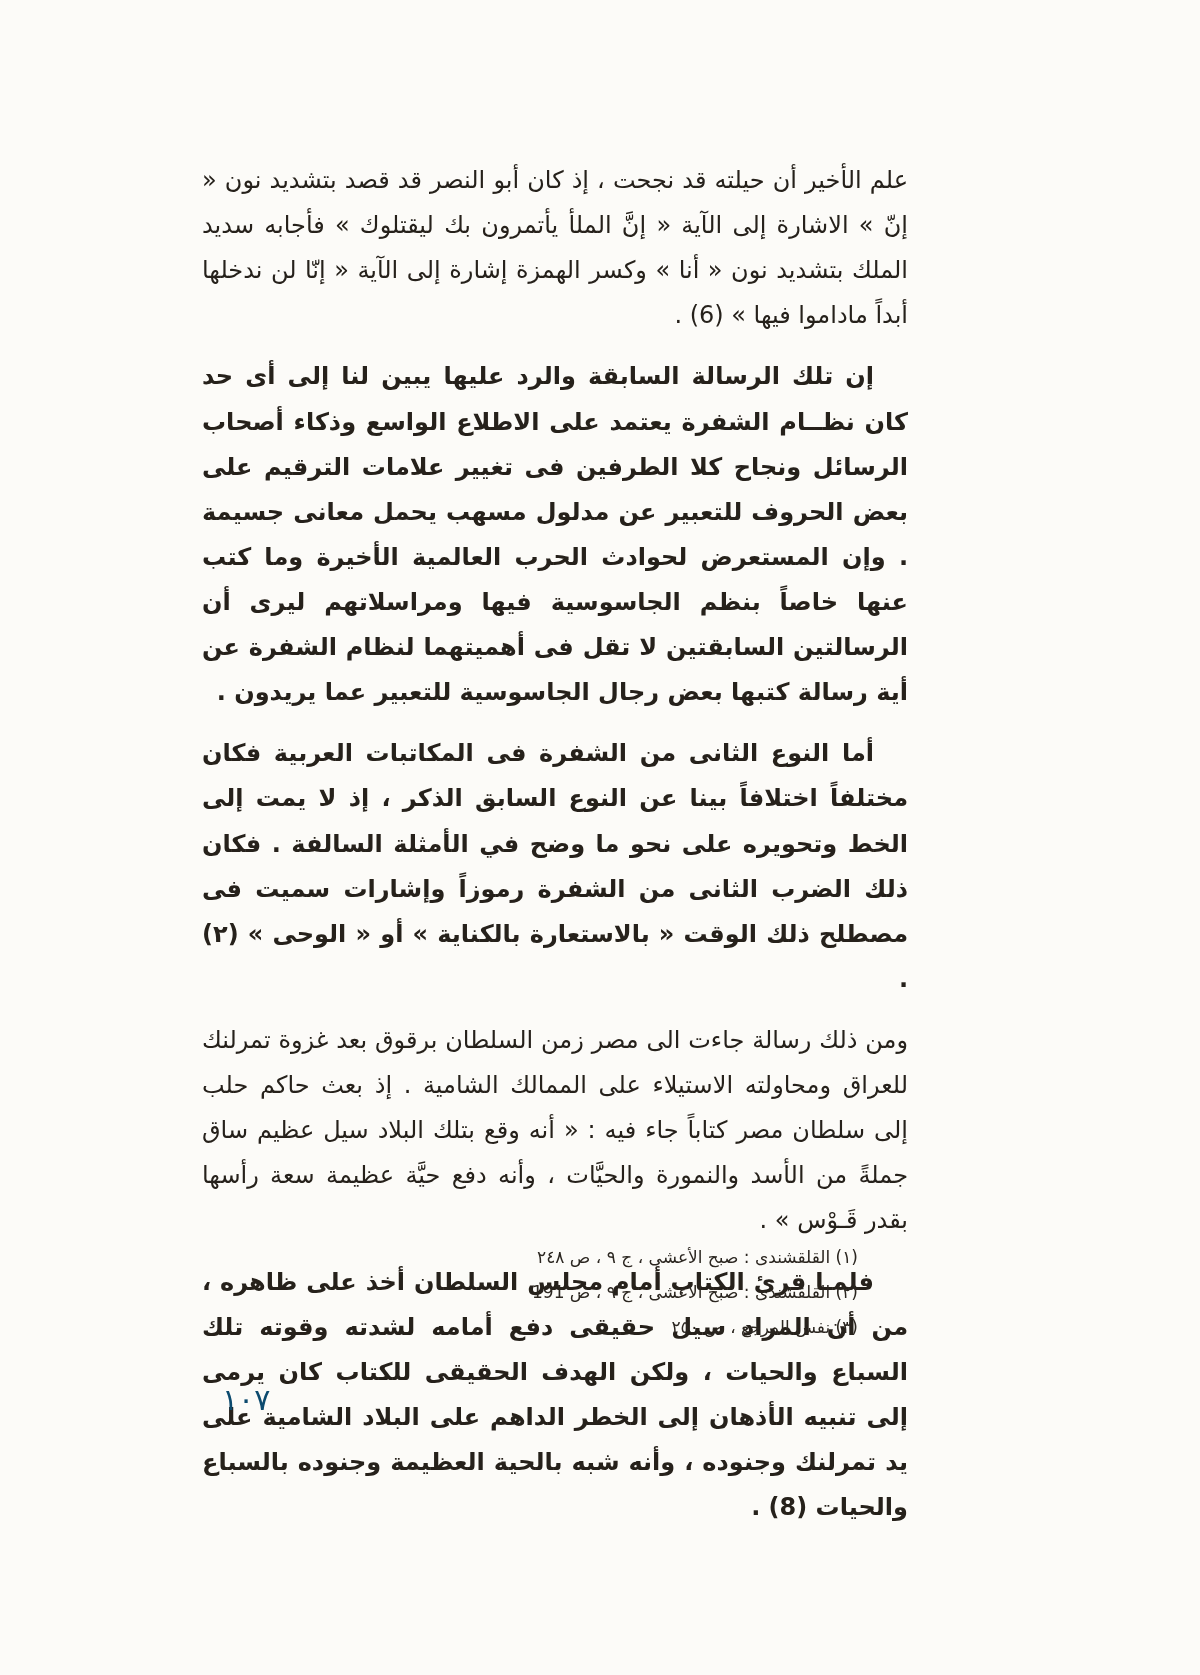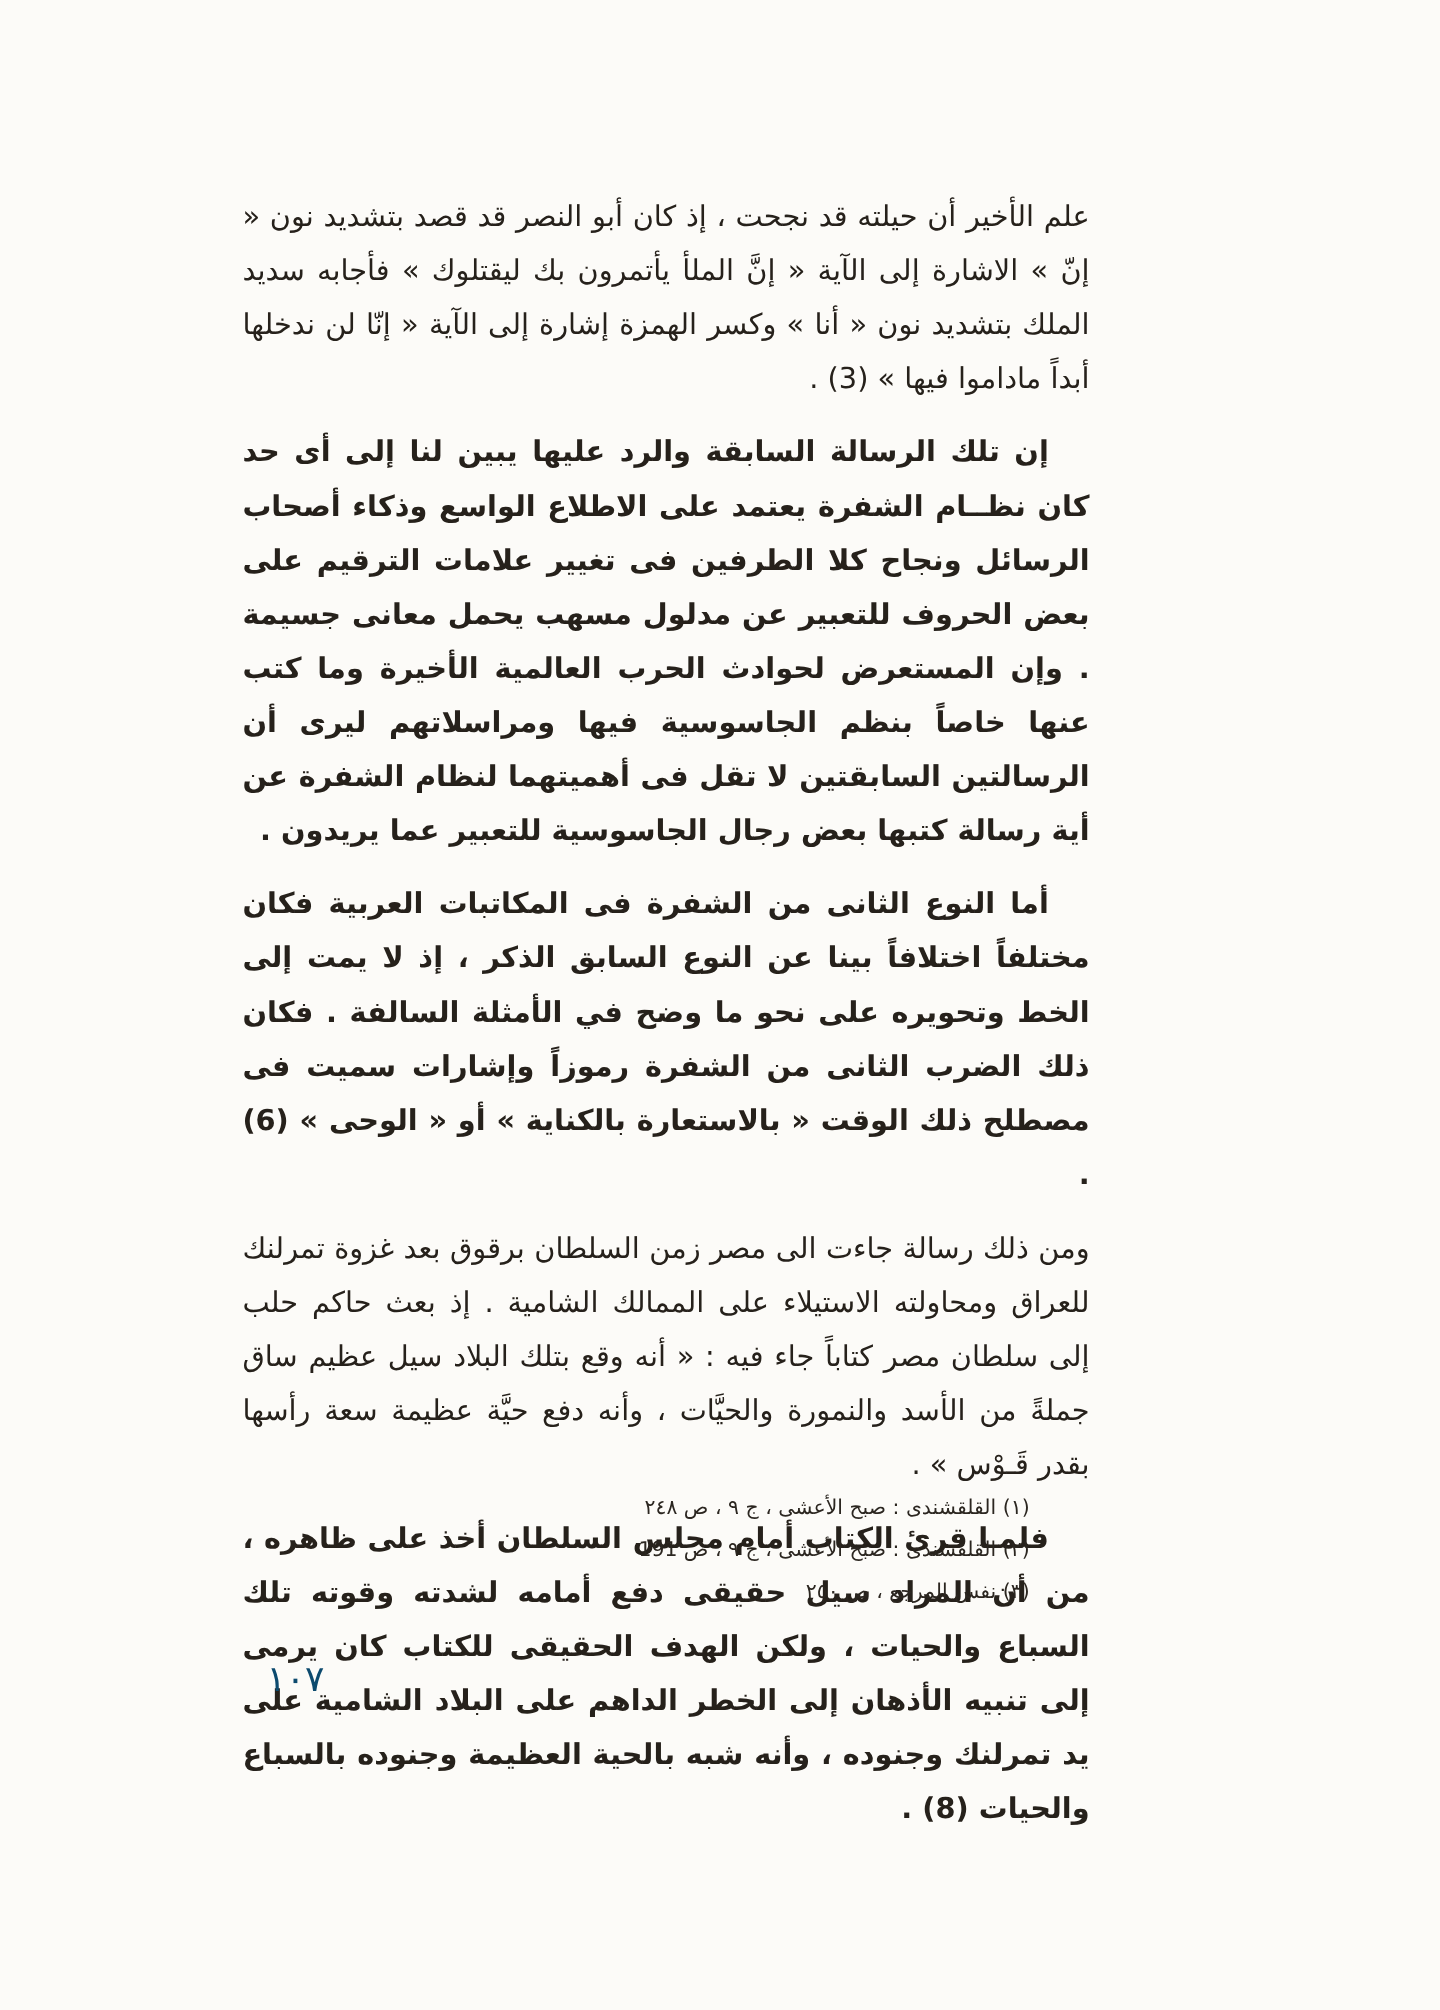--- a/index.html
+++ b/index.html
@@ -59,23 +59,23 @@
     letter-spacing: 4px;
     color: #0c4a6e;
   }
 </style>
 </head>
 <body>
 
 <div class="scan-page">
 
   <main class="text-block" dir="rtl">
-    <p class="para">علم الأخير أن حيلته قد نجحت ، إذ كان أبو النصر قد قصد بتشديد نون « إنّ » الاشارة إلى الآية « إنَّ الملأ يأتمرون بك ليقتلوك » فأجابه سديد الملك بتشديد نون « أنا » وكسر الهمزة إشارة إلى الآية « إنّا لن ندخلها أبداً ماداموا فيها » (3) .</p>
+    <p class="para">علم الأخير أن حيلته قد نجحت ، إذ كان أبو النصر قد قصد بتشديد نون « إنّ » الاشارة إلى الآية « إنَّ الملأ يأتمرون بك ليقتلوك » فأجابه سديد الملك بتشديد نون « أنا » وكسر الهمزة إشارة إلى الآية « إنّا لن ندخلها أبداً ماداموا فيها » (6) .</p>
     <p class="para indent">إن تلك الرسالة السابقة والرد عليها يبين لنا إلى أى حد كان نظــام الشفرة يعتمد على الاطلاع الواسع وذكاء أصحاب الرسائل ونجاح كلا الطرفين فى تغيير علامات الترقيم على بعض الحروف للتعبير عن مدلول مسهب يحمل معانى جسيمة . وإن المستعرض لحوادث الحرب العالمية الأخيرة وما كتب عنها خاصاً بنظم الجاسوسية فيها ومراسلاتهم ليرى أن الرسالتين السابقتين لا تقل فى أهميتهما لنظام الشفرة عن أية رسالة كتبها بعض رجال الجاسوسية للتعبير عما يريدون .</p>
-    <p class="para indent">أما النوع الثانى من الشفرة فى المكاتبات العربية فكان مختلفاً اختلافاً بينا عن النوع السابق الذكر ، إذ لا يمت إلى الخط وتحويره على نحو ما وضح في الأمثلة السالفة . فكان ذلك الضرب الثانى من الشفرة رموزاً وإشارات سميت فى مصطلح ذلك الوقت « بالاستعارة بالكناية » أو « الوحى » (6) .</p>
+    <p class="para indent">أما النوع الثانى من الشفرة فى المكاتبات العربية فكان مختلفاً اختلافاً بينا عن النوع السابق الذكر ، إذ لا يمت إلى الخط وتحويره على نحو ما وضح في الأمثلة السالفة . فكان ذلك الضرب الثانى من الشفرة رموزاً وإشارات سميت فى مصطلح ذلك الوقت « بالاستعارة بالكناية » أو « الوحى » (٢) .</p>
     <p class="para">ومن ذلك رسالة جاءت الى مصر زمن السلطان برقوق بعد غزوة تمرلنك للعراق ومحاولته الاستيلاء على الممالك الشامية . إذ بعث حاكم حلب إلى سلطان مصر كتاباً جاء فيه : « أنه وقع بتلك البلاد سيل عظيم ساق جملةً من الأسد والنمورة والحيَّات ، وأنه دفع حيَّة عظيمة سعة رأسها بقدر قَـوْس » .</p>
     <p class="para indent">فلمـا قرئ الكتاب أمام مجلس السلطان أخذ على ظاهره ، من أن المراد سيل حقيقى دفع أمامه لشدته وقوته تلك السباع والحيات ، ولكن الهدف الحقيقى للكتاب كان يرمى إلى تنبيه الأذهان إلى الخطر الداهم على البلاد الشامية على يد تمرلنك وجنوده ، وأنه شبه بالحية العظيمة وجنوده بالسباع والحيات (8) .</p>
   </main>
 
   <section class="footnotes" dir="rtl">
     <p>(١)  القلقشندى : صبح الأعشى ، ج ٩ ، ص ٢٤٨</p>
     <p>(٢)  القلقشندى : صبح الأعشى ، ج ٩ ، ص 191</p>
     <p>(٣)  نفس المرجع ، ص ٢٥٠</p>
   </section>
 

